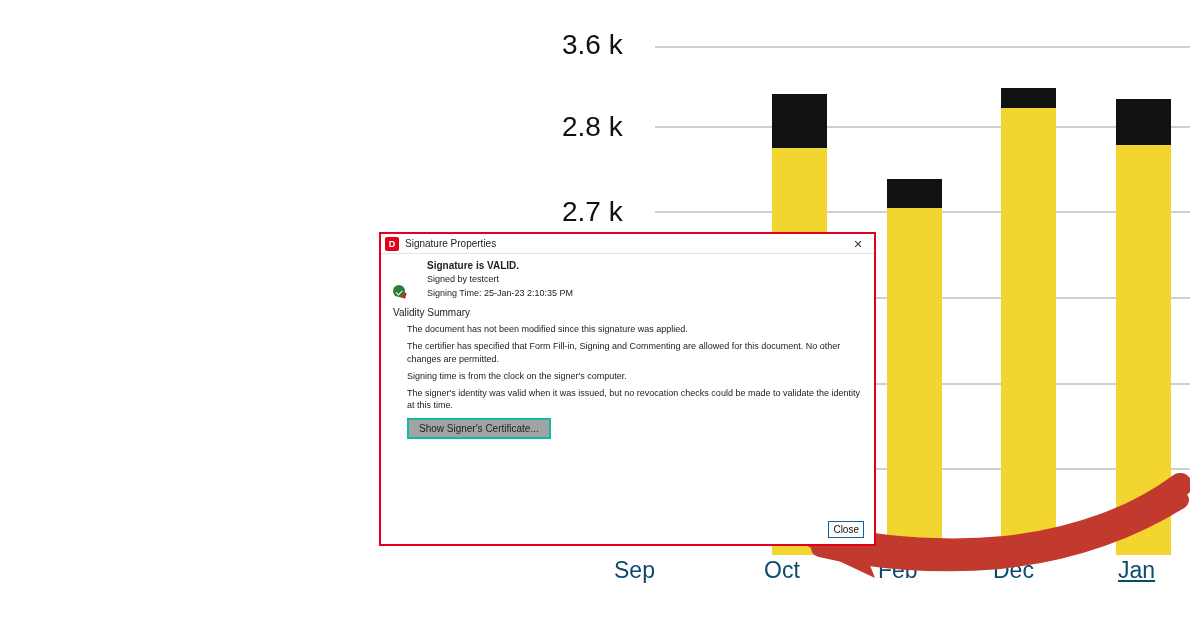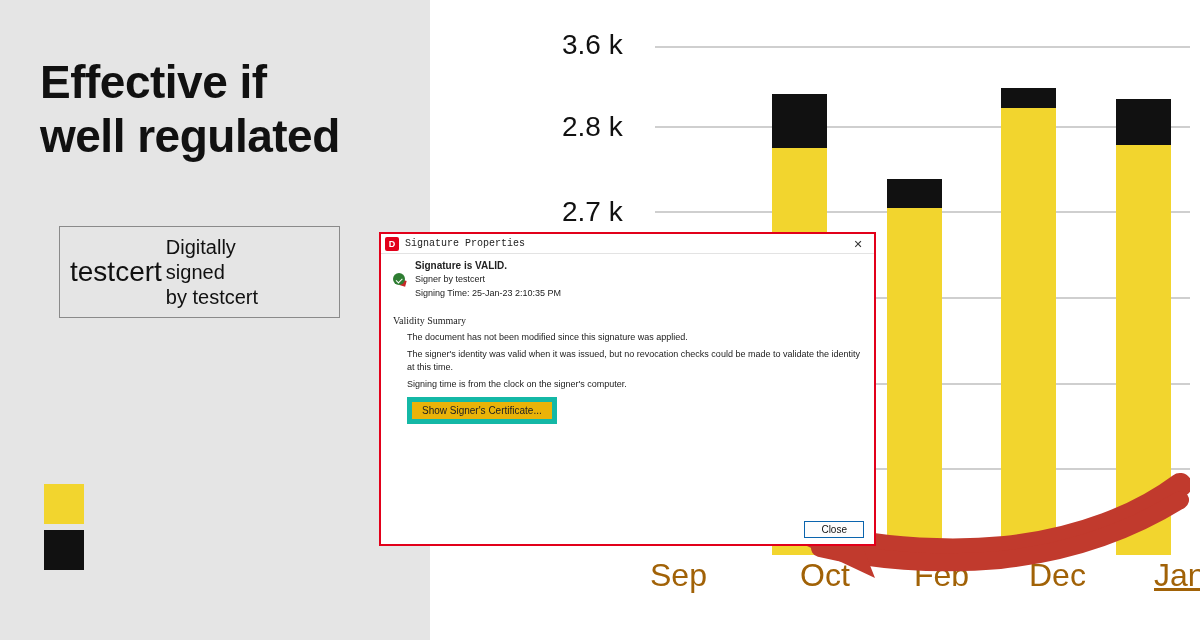--- a/index.html
+++ b/index.html
@@ -22,71 +22,53 @@
 
   
   .ylabel { position: absolute; font-size: 28px; color: #111; }
   .gridline { position: absolute; left: 655px; height: 1.5px; background: #cfcfcf; }
 
   
   .bar-main { position: absolute; width: 55px; background: #F2D52E; }
   .bar-cap  { position: absolute; width: 55px; background: #111; }
 
   
-  .xlabel { position: absolute; top: 557px; font-size: 32px; color: #a16207; margin-left: 36px; }
+  .xlabel { position: absolute; top: 557px; font-size: 23px; color: #0c4a6e; }
 
   
   .arrow-wrap { position: absolute; left: 780px; top: 460px; width: 410px; height: 155px; pointer-events: none; }
   .arrow-wrap svg { width: 100%; height: 100%; }
 
   
   .dialog { position: absolute; left: 379px; top: 232px; width: 497px; height: 314px; background: #fff; border: 2px solid #e2001a; font-family: "Segoe UI", Tahoma, sans-serif; font-size: 10px; color: #222; }
   .dlg-title { height: 20px; border-bottom: 1px solid #e3e3e3; display: flex; align-items: center; position: relative; }
   .dlg-app-icon { width: 14px; height: 14px; background: #e2001a; border-radius: 2px; margin-left: 4px; margin-right: 6px; display:flex; align-items:center; justify-content:center; }
   .dlg-app-icon span { color:#fff; font-size:9px; font-weight:bold; }
-  .dlg-title-text { font-size: 10px; font-family: Liberation Mono, monospace; }
+  .dlg-title-text { font-size: 10px; }
   .dlg-close { position: absolute; right: 4px; top: 2px; width: 24px; height: 16px; display:flex; align-items:center; justify-content:center; font-size:11px; color:#333; cursor:pointer; }
   .dlg-body { padding: 6px 12px 0 12px; }
-  .dlg-valid-row { display:flex; align-items:center; gap:8px; margin-bottom:16px; }
+  .dlg-valid-row { display:flex; align-items:flex-end; gap:20px; margin-bottom:8px; }
   .valid-icon { width:14px; height:14px; position:relative; flex-shrink:0; margin-top:1px; }
   .valid-icon .disc { width:12px; height:12px; border-radius:50%; background:#2e7d32; position:absolute; left:0; top:0; }
   .valid-icon .disc::after { content:""; position:absolute; left:3px; top:5px; width:5px; height:2.5px; border-left:1.5px solid #fff; border-bottom:1.5px solid #fff; transform: rotate(-45deg); }
   .valid-icon .ribbon { position:absolute; left:7px; top:7px; width:6px; height:6px; background:#c62828; transform: rotate(15deg); }
   .sig-valid-head { font-weight:700; font-size:10px; }
   .sig-sub { font-size:9px; line-height:1.35; margin-top:2px; }
-  .sect-head { font-size:10px; margin-top:8px; margin-bottom:4px;font-family:Liberation Serif, serif; }
+  .sect-head { font-size:10px; margin-top:8px; margin-bottom:4px; }
   .summary-item { font-size:9px; line-height:1.35; margin: 5px 0 5px 14px; }
-  .cert-btn { display:inline-block; border:5px solid #14b8a6; background:#eab308; padding:3px 10px; font-size:10px; margin-left:14px; margin-top:2px; cursor:pointer; }
+  .cert-btn { display:inline-block; border:2px solid #14b8a6; background:#a3a3a3; padding:3px 10px; font-size:10px; margin-left:14px; margin-top:2px; cursor:pointer; }
   .dlg-footer { position:absolute; bottom:6px; right:10px; }
-  .close-btn { border:1px solid #0a64ad; background:#fdfdfd; padding:2px 16px; font-size:10px; cursor:pointer; color:#111; }
+  .close-btn { border:1px solid #0a64ad; background:#fdfdfd; padding:2px 4px; font-size:10px; cursor:pointer; color:#111; }
 
 </style>
 </head>
 <body>
 
 <div class="stage">
 
-  <div class="left-panel">
-    <div class="title">
-      <span>Effective if</span><br>
-      <span>well regulated</span>
-    </div>
-
-    <div class="sig-stamp">
-      <div class="cert">testcert</div>
-      <div class="desc">
-        <span>Digitally</span><br>
-        <span>signed</span><br>
-        <span>by testcert</span>
-      </div>
-    </div>
-
-    <div class="swatch sw-yellow"></div>
-    <div class="swatch sw-black"></div>
-  </div>
 
   <div class="ylabel" style="left:562px; top:29px;">3.6 k</div>
   <div class="ylabel" style="left:562px; top:111px;text-align:center;">2.8 k</div>
   <div class="ylabel" style="left:562px; top:196px;">2.7 k</div>
 
   <div class="gridline" style="top:46px;  width:535px;"></div>
   <div class="gridline" style="top:126px; width:535px;"></div>
   <div class="gridline" style="top:211px; width:535px;"></div>
   <div class="gridline" style="top:297px; width:535px;"></div>
   <div class="gridline" style="top:383px; width:535px;"></div>
@@ -128,29 +110,30 @@
     </div>
 
     <div class="dlg-body">
       <div class="dlg-valid-row">
         <div class="valid-icon">
           <div class="ribbon"></div>
             <div class="disc"></div>
         </div>
         <div>
           <div class="sig-valid-head">Signature is VALID.</div>
-          <div class="sig-sub">Signer by testcert</div>
+          <div class="sig-sub">Signed by testcert</div>
           <div class="sig-sub">Signing Time: 25-Jan-23 2:10:35 PM</div>
         </div>
       </div>
 
       <div class="sect-head">Validity Summary</div>
       <div class="summary-item">The document has not been modified since this signature was applied.</div>
+      <div class="summary-item">The certifier has specified that Form Fill-in, Signing and Commenting are allowed for this document. No other changes are permitted.</div>
+      <div class="summary-item">Signing time is from the clock on the signer's computer.</div>
       <div class="summary-item">The signer's identity was valid when it was issued, but no revocation checks could be made to validate the identity at this time.</div>
-      <div class="summary-item">Signing time is from the clock on the signer's computer.</div>
 
       <div class="cert-btn">Show Signer's Certificate...</div>
     </div>
 
     <div class="dlg-footer">
       <button class="close-btn">Close</button>
     </div>
   </div>
 
 </div>

